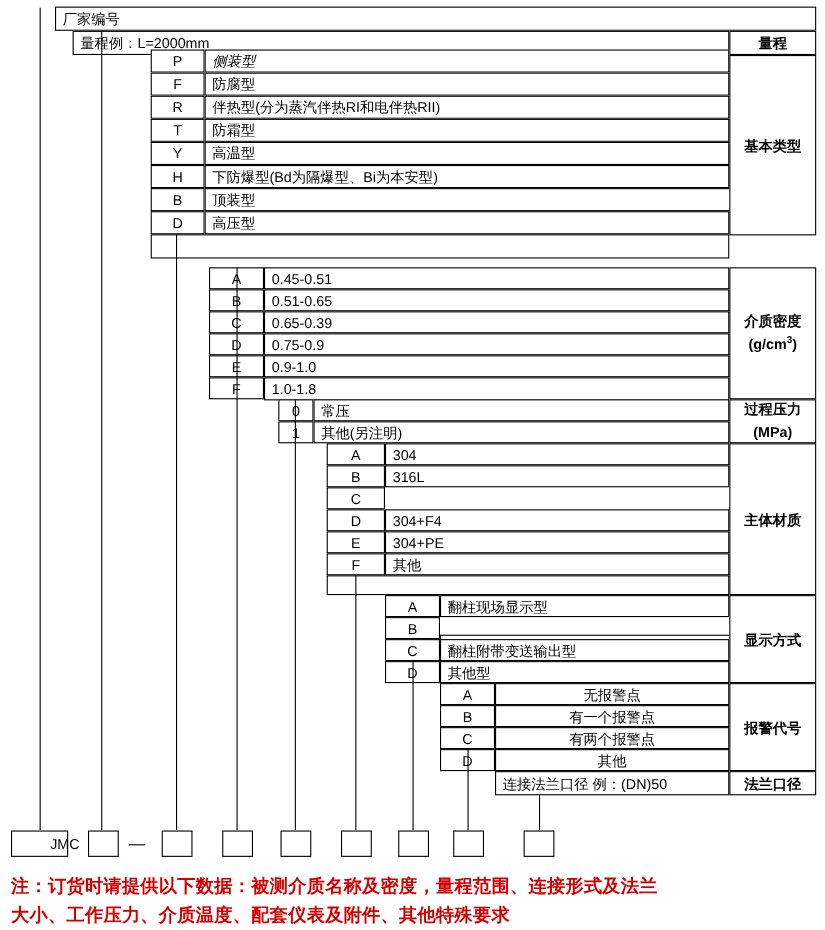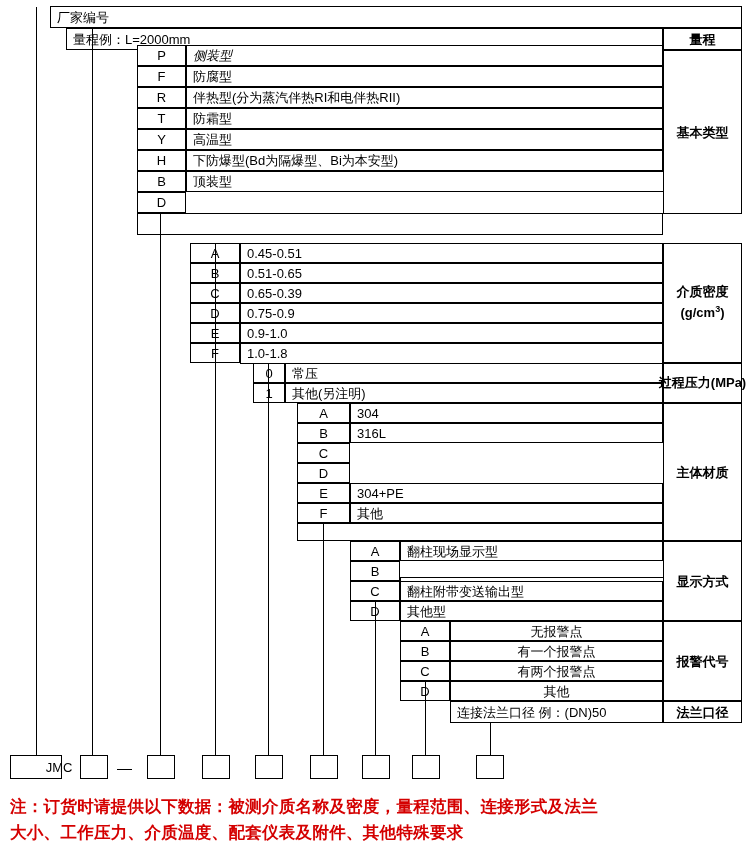--- a/index.html
+++ b/index.html
@@ -119,20 +119,23 @@
   <div class="cell center" style="left:137px; top:171px; width:49px; height:21px;">
     <span>B</span>
     </div>
   <div class="cell" style="left:186px; top:171px; width:517px; height:21px;">
     <span>顶装型</span>
     </div>
 
   <div class="cell center" style="left:137px; top:192px; width:49px; height:21px;">
     <span>D</span>
     </div>
+  <div class="cell" style="left:186px; top:192px; width:477px; height:21px;">
+    <span>高压型</span>
+    </div>
 
   <div class="cell" style="left:137px; top:213px; width:526px; height:22px;"></div>
 
   <div class="cell center bold" style="left:663px; top:50px; width:79px; height:164px;">
     <span>基本类型</span>
   </div>
 
   <div class="cell center" style="left:190px; top:243px; width:50px; height:20px;">
     <span>A</span>
     </div>
@@ -189,21 +192,21 @@
     <span>常压</span>
     </div>
 
   <div class="cell center" style="left:253px; top:383px; width:32px; height:20px;">
     <span>1</span>
     </div>
   <div class="cell" style="left:285px; top:383px; width:378px; height:20px;">
     <span>其他(另注明)</span>
     </div>
 
-  <div class="cell center bold" style="left:663px; top:363px; width:79px; height:40px; flex-direction:row; justify-content:center; line-height:1.6;">
+  <div class="cell center bold" style="left:663px; top:363px; width:79px; height:40px; flex-direction:column; justify-content:center; line-height:1.6;">
     <span>过程压力</span>
     <span>(MPa)</span>
   </div>
 
   <div class="cell center" style="left:297px; top:403px; width:53px; height:20px;">
     <span>A</span>
     </div>
   <div class="cell" style="left:350px; top:403px; width:313px; height:20px;">
     <span>304</span>
     </div>
@@ -214,20 +217,23 @@
   <div class="cell" style="left:350px; top:423px; width:313px; height:20px;">
     <span>316L</span>
     </div>
 
   <div class="cell center" style="left:297px; top:443px; width:53px; height:20px;">
     <span>C</span>
     </div>
 
   <div class="cell center" style="left:297px; top:463px; width:53px; height:20px;">
     <span>D</span>
+    </div>
+  <div class="cell" style="left:350px; top:463px; width:313px; height:20px;">
+    <span>304+F4</span>
     </div>
 
   <div class="cell center" style="left:297px; top:483px; width:53px; height:20px;">
     <span>E</span>
     </div>
   <div class="cell" style="left:350px; top:483px; width:313px; height:20px;">
     <span>304+PE</span>
     </div>
 
   <div class="cell center" style="left:297px; top:503px; width:53px; height:20px;">

